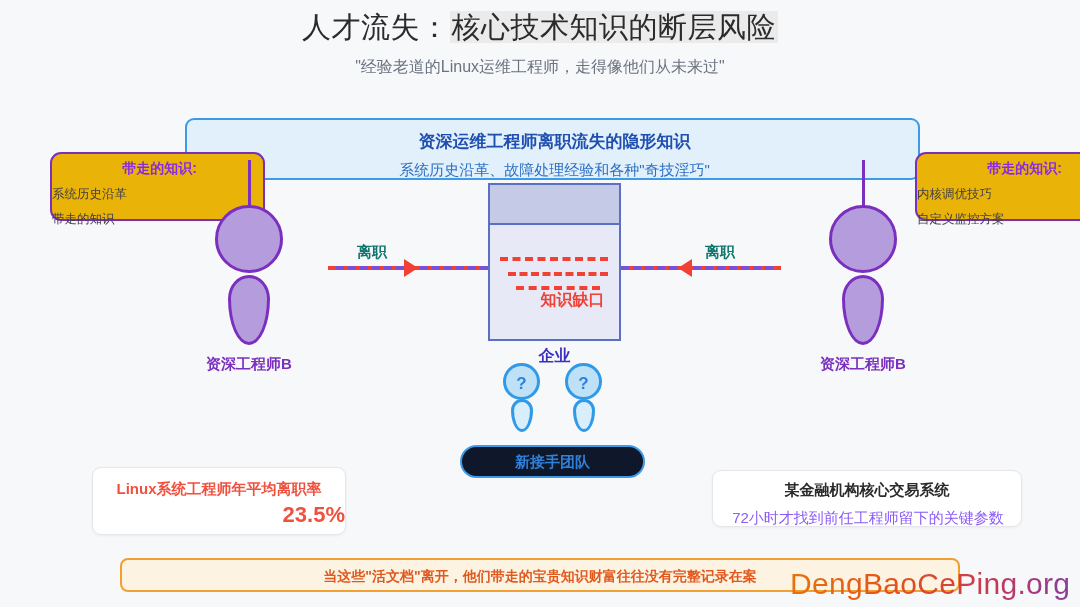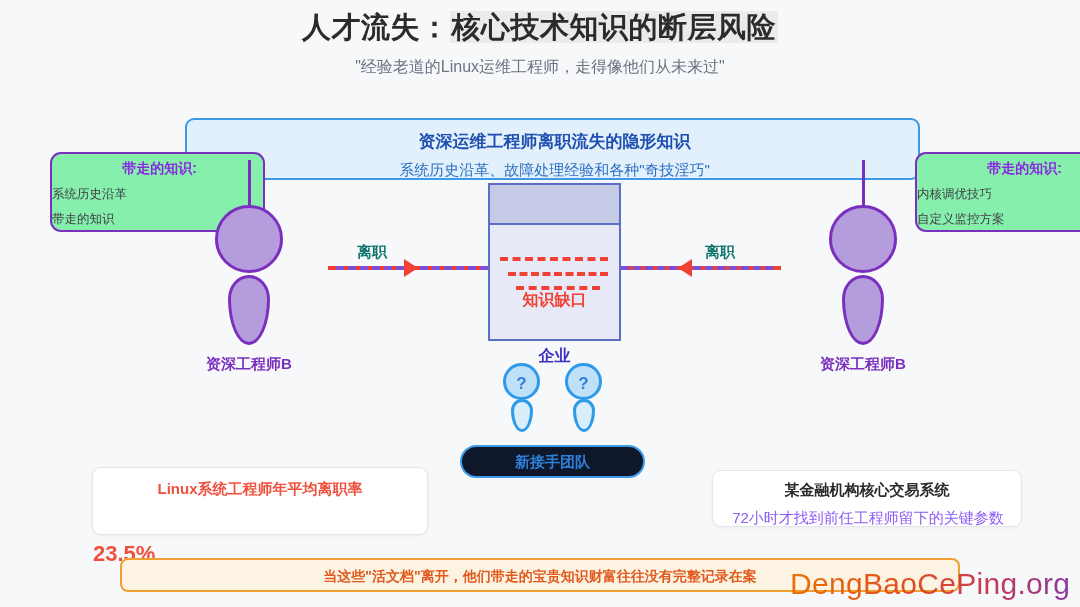--- a/index.html
+++ b/index.html
@@ -11,21 +11,21 @@
   }
   #canvas{
     position:absolute;left:0;top:0;width:1080px;height:607px;
     background:#f7f8fa;
     overflow:hidden;
   }
 
   
   .title{
     position:absolute;left:0;top:8px;width:1080px;text-align:center;
-    font-size:29px;font-weight:bold;color:#2b2b2b;letter-spacing:.5px;
+    font-size:29px;font-weight:normal;color:#2b2b2b;letter-spacing:.5px;
   }
   .title .hl{background:#ebebeb;padding:0 2px;}
   .subtitle{
     position:absolute;left:0;top:57px;width:1080px;text-align:center;
     font-size:16px;color:#6b7280;
   }
 
   
   .topbox{
     position:absolute;left:185px;top:118px;width:735px;height:62px;
@@ -36,22 +36,22 @@
     position:absolute;left:0;top:10px;width:735px;text-align:center;
     font-size:17px;font-weight:bold;color:#1f4fb0;
   }
   .topbox-sub{
     position:absolute;left:0;top:41px;width:735px;text-align:center;
     font-size:15px;color:#2d6fc4;white-space:nowrap;
   }
 
   
   .kpanel{
-    position:absolute;width:215px;height:80px;
-    background:#86efac;border:2px solid #7b2fbe;border-radius:11px;
+    position:absolute;width:215px;height:69px;
+    background:#eab308;border:2px solid #7b2fbe;border-radius:11px;
     box-sizing:border-box;overflow:visible;
   }
   .kpanel.left{left:50px;top:152px;}
   .kpanel.right{left:915px;top:152px;}
   .kpanel .khead{
     position:absolute;left:0;top:6px;width:215px;text-align:center;
     font-size:14px;font-weight:bold;color:#8a2be2;
   }
   .kpanel .kitem{
     position:absolute;left:0;width:215px;text-align:left;
@@ -93,21 +93,21 @@
     position:absolute;left:488px;top:183px;width:133px;height:158px;
     box-sizing:border-box;border:2px solid #5b6fc4;background:#e7e9f7;
   }
   .vessel-fill{
     position:absolute;left:0;top:0;width:129px;height:38px;
     background:#c5cbe6;border-bottom:2px solid #5b6fc4;
   }
   .gapline{position:absolute;height:0;border-top:4px dashed #f04134;}
   .gap-label{
     position:absolute;left:488px;top:290px;width:133px;text-align:center;
-    font-size:16px;font-weight:bold;color:#f04134;
+    font-size:16px;font-weight:bold;color:#f04134;padding-left:18px;
   }
   .company-label{
     position:absolute;left:488px;top:346px;width:133px;text-align:center;
     font-size:16px;font-weight:bold;color:#3b2fbe;
   }
 
   
   .flowline{position:absolute;height:0;}
   .flow-red{border-top:4px dashed #f04134;}
   .flow-purple{border-top:4px dashed #7b4fd8;}
@@ -132,29 +132,29 @@
     position:absolute;left:0;top:6px;width:181px;text-align:center;
     font-size:15px;font-weight:bold;color:#2f80d8;
   }
 
   
   .card{
     position:absolute;background:#ffffff;border:1px solid #e6e6ea;
     border-radius:9px;box-sizing:border-box;
     box-shadow:0 1px 3px rgba(0,0,0,.05);
   }
-  .card.left{left:92px;top:467px;width:336px;height:68px;}
+  .card.left{left:92px;top:467px;width:254px;height:68px;}
   .card.right{left:712px;top:470px;width:310px;height:57px;}
   .stat-title{
     position:absolute;left:0;width:100%;text-align:center;
     font-size:15px;font-weight:bold;
   }
   .stat-value{
-    position:absolute;left:0;width:100%;text-align:left;
-    font-size:22px;font-weight:bold;color:#f0513f;margin-top:39px;
+    position:absolute;left:0;width:100%;text-align:right;
+    font-size:22px;font-weight:bold;color:#f0513f;
   }
   .case-title{
     position:absolute;left:0;top:10px;width:100%;text-align:center;
     font-size:15px;font-weight:bold;color:#2b2b2b;
   }
   .case-note{
     position:absolute;left:-10px;top:38px;width:330px;text-align:center;
     font-size:15px;color:#8b5cf6;white-space:nowrap;
   }
 

